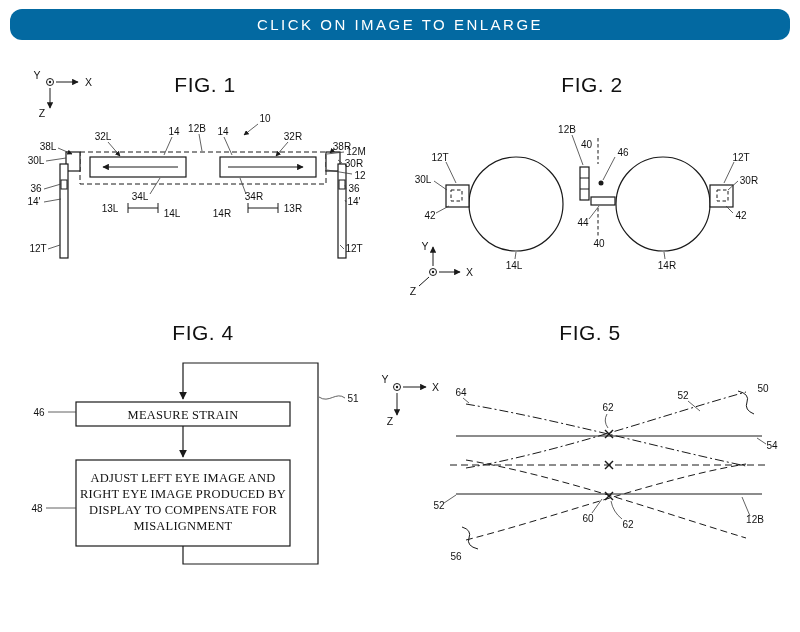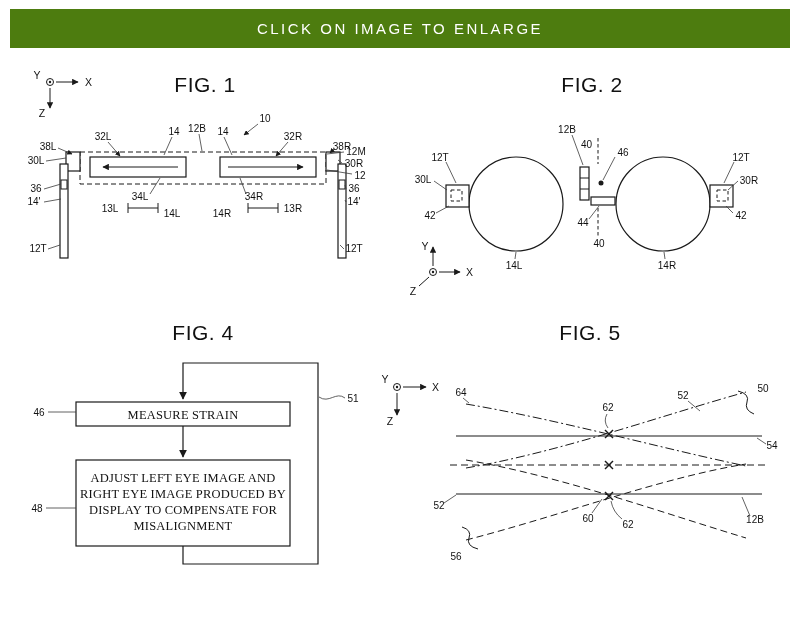--- a/index.html
+++ b/index.html
@@ -1,23 +1,23 @@
 <!DOCTYPE html>
 <html><head>
 <meta charset="utf-8">
 <style>
   html,body { margin:0; padding:0; background:#ffffff; }
   .page {
     position:relative; width:800px; height:632px; background:#ffffff;
     font-family:"Liberation Sans", sans-serif; overflow:hidden;
   }
   .banner {
-    position:absolute; left:10px; right:10px; top:9px; height:39px;
-    background:#4d7c0f; color:#ffffff; display:flex; align-items:center; justify-content:center;
-    font-size:15px; letter-spacing:2.5px; font-weight:500;
+    position:absolute; left:10px; right:10px; top:9px; height:31px;
+    background:#0369a1; color:#ffffff; display:flex; align-items:center; justify-content:center;
+    font-size:15px; letter-spacing:2.5px; font-weight:500;border-radius:12px;
   }
   svg.fig { position:absolute; left:0; top:0; }
   text { font-family:"Liberation Sans", sans-serif; font-size:10px; fill:#111111; }
   .figtitle { font-size:21px; letter-spacing:0.5px; fill:#111111; }
   .axislbl { font-size:10.5px; }
   .boxtext { font-family:"Liberation Serif", serif; font-size:12.5px; letter-spacing:0.2px; }
   .ln   { stroke:#1a1a1a; stroke-width:1.2; fill:none; }
   .thin { stroke:#1a1a1a; stroke-width:1; fill:none; }
   .ldr  { stroke:#3a3a3a; stroke-width:0.8; fill:none; }
   .dash    { stroke-dasharray:5 3; }

